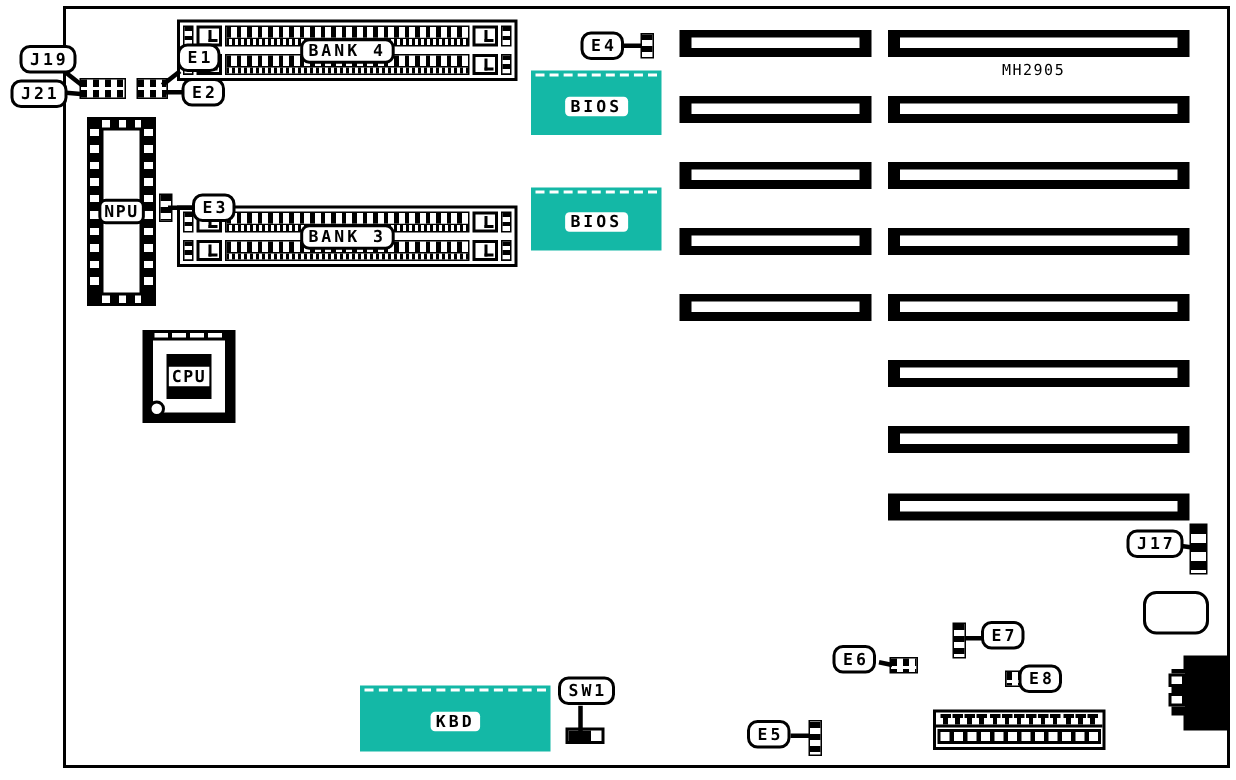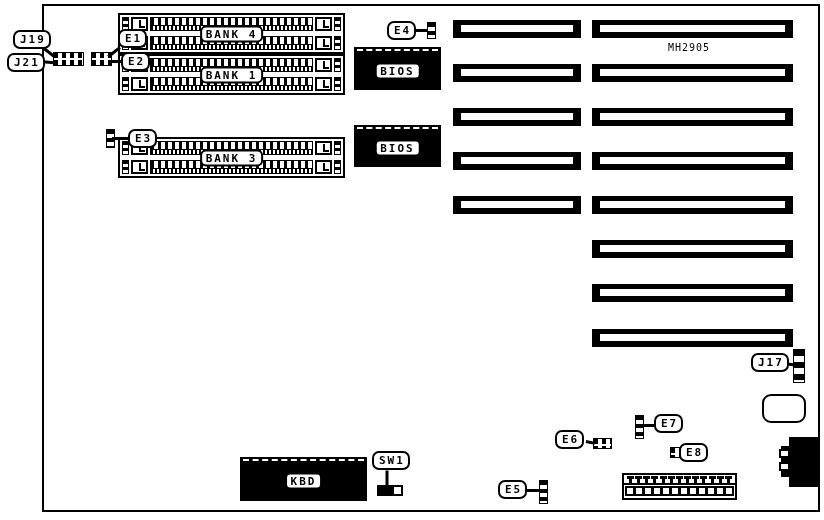--- a/index.html
+++ b/index.html
@@ -62,21 +62,21 @@
   .cpu { left:95px; top:220px; width:62px; height:62px; background:#000; }
   .cpu-ring { position:absolute; inset:7px; border:9px solid #fff; background:#000; }
   .cpu-ticks { position:absolute; top:2px; left:8px; right:8px; height:3px;
     background:repeating-linear-gradient(90deg,#fff 0 9px,transparent 9px 12px); }
   .cpu-pin1 { position:absolute; left:4px; bottom:4px; width:7px; height:7px;
     border-radius:50%; background:#fff; border:2px solid #000; }
   .cpu-tag { position:absolute; left:50%; top:50%; transform:translate(-50%,-50%);
     background:#fff; padding:0 2px; font-size:11px; font-weight:bold; letter-spacing:1px; }
 
   
-  .chip { background:#000000; }
+  .chip { background:#14b8a6; }
   .chip-dash { position:absolute; top:2px; left:3px; right:3px; border-top:2px dashed #fff; }
   .chip-label { position:absolute; left:50%; top:55%; transform:translate(-50%,-50%);
     background:#fff; padding:0 4px; font-size:11px; font-weight:bold; letter-spacing:2px;
     border-radius:3px; white-space:nowrap; }
 
   
   .slot { height:18px; background:#000; }
   .slot::after { content:''; position:absolute; left:8px; right:8px; top:5px; height:7px; background:#fff; }
 
   .model-label { font-size:10px; letter-spacing:1px; z-index:3; }
@@ -120,58 +120,56 @@
     <div class="srow">
       <div class="pincol"></div>
       <div class="latch"></div>
       <div class="simm-bar"></div>
       <div class="latch"></div>
       <div class="pincol"></div>
     </div>
     <div class="bank-label">BANK 4</div>
   </div>
 
-  <div class="abs bank" style="top:54px">
-    <div class="srow">
-      <div class="pincol"></div>
-      <div class="latch"></div>
-      <div class="simm-bar"></div>
-      <div class="latch"></div>
-      <div class="pincol"></div>
-    </div>
-    <div class="srow">
-      <div class="pincol"></div>
-      <div class="latch"></div>
-      <div class="simm-bar"></div>
-      <div class="latch"></div>
-      <div class="pincol"></div>
-    </div>
-    <div class="bank-label">BANK 1</div>
-  </div>
 
 
   <div class="abs bank" style="top:137px">
     <div class="srow">
       <div class="pincol"></div>
       <div class="latch"></div>
       <div class="simm-bar"></div>
       <div class="latch"></div>
       <div class="pincol"></div>
     </div>
     <div class="srow">
       <div class="pincol"></div>
       <div class="latch"></div>
       <div class="simm-bar"></div>
       <div class="latch"></div>
       <div class="pincol"></div>
     </div>
     <div class="bank-label">BANK 3</div>
   </div>
 
-
+  <div class="abs npu">
+    <div class="npu-pins-v" style="left:2px"></div>
+    <div class="npu-pins-v" style="right:2px"></div>
+    <div class="npu-pins-h" style="top:2px"></div>
+    <div class="npu-pins-h" style="bottom:2px"></div>
+    <div class="npu-well" style="top:9px;height:52px"></div>
+    <div class="npu-well" style="bottom:9px;height:48px"></div>
+    <div class="chip-tag">NPU</div>
+  </div>
+
+  <div class="abs cpu">
+    <div class="cpu-ticks"></div>
+    <div class="cpu-ring"></div>
+    <div class="cpu-pin1"></div>
+    <div class="cpu-tag">CPU</div>
+  </div>
 
   <div class="abs chip" style="left:354px;top:47px;width:87px;height:43px">
     <div class="chip-dash"></div>
     <div class="chip-label">BIOS</div>
   </div>
   <div class="abs chip" style="left:354px;top:125px;width:87px;height:42px">
     <div class="chip-dash"></div>
     <div class="chip-label">BIOS</div>
   </div>
 

